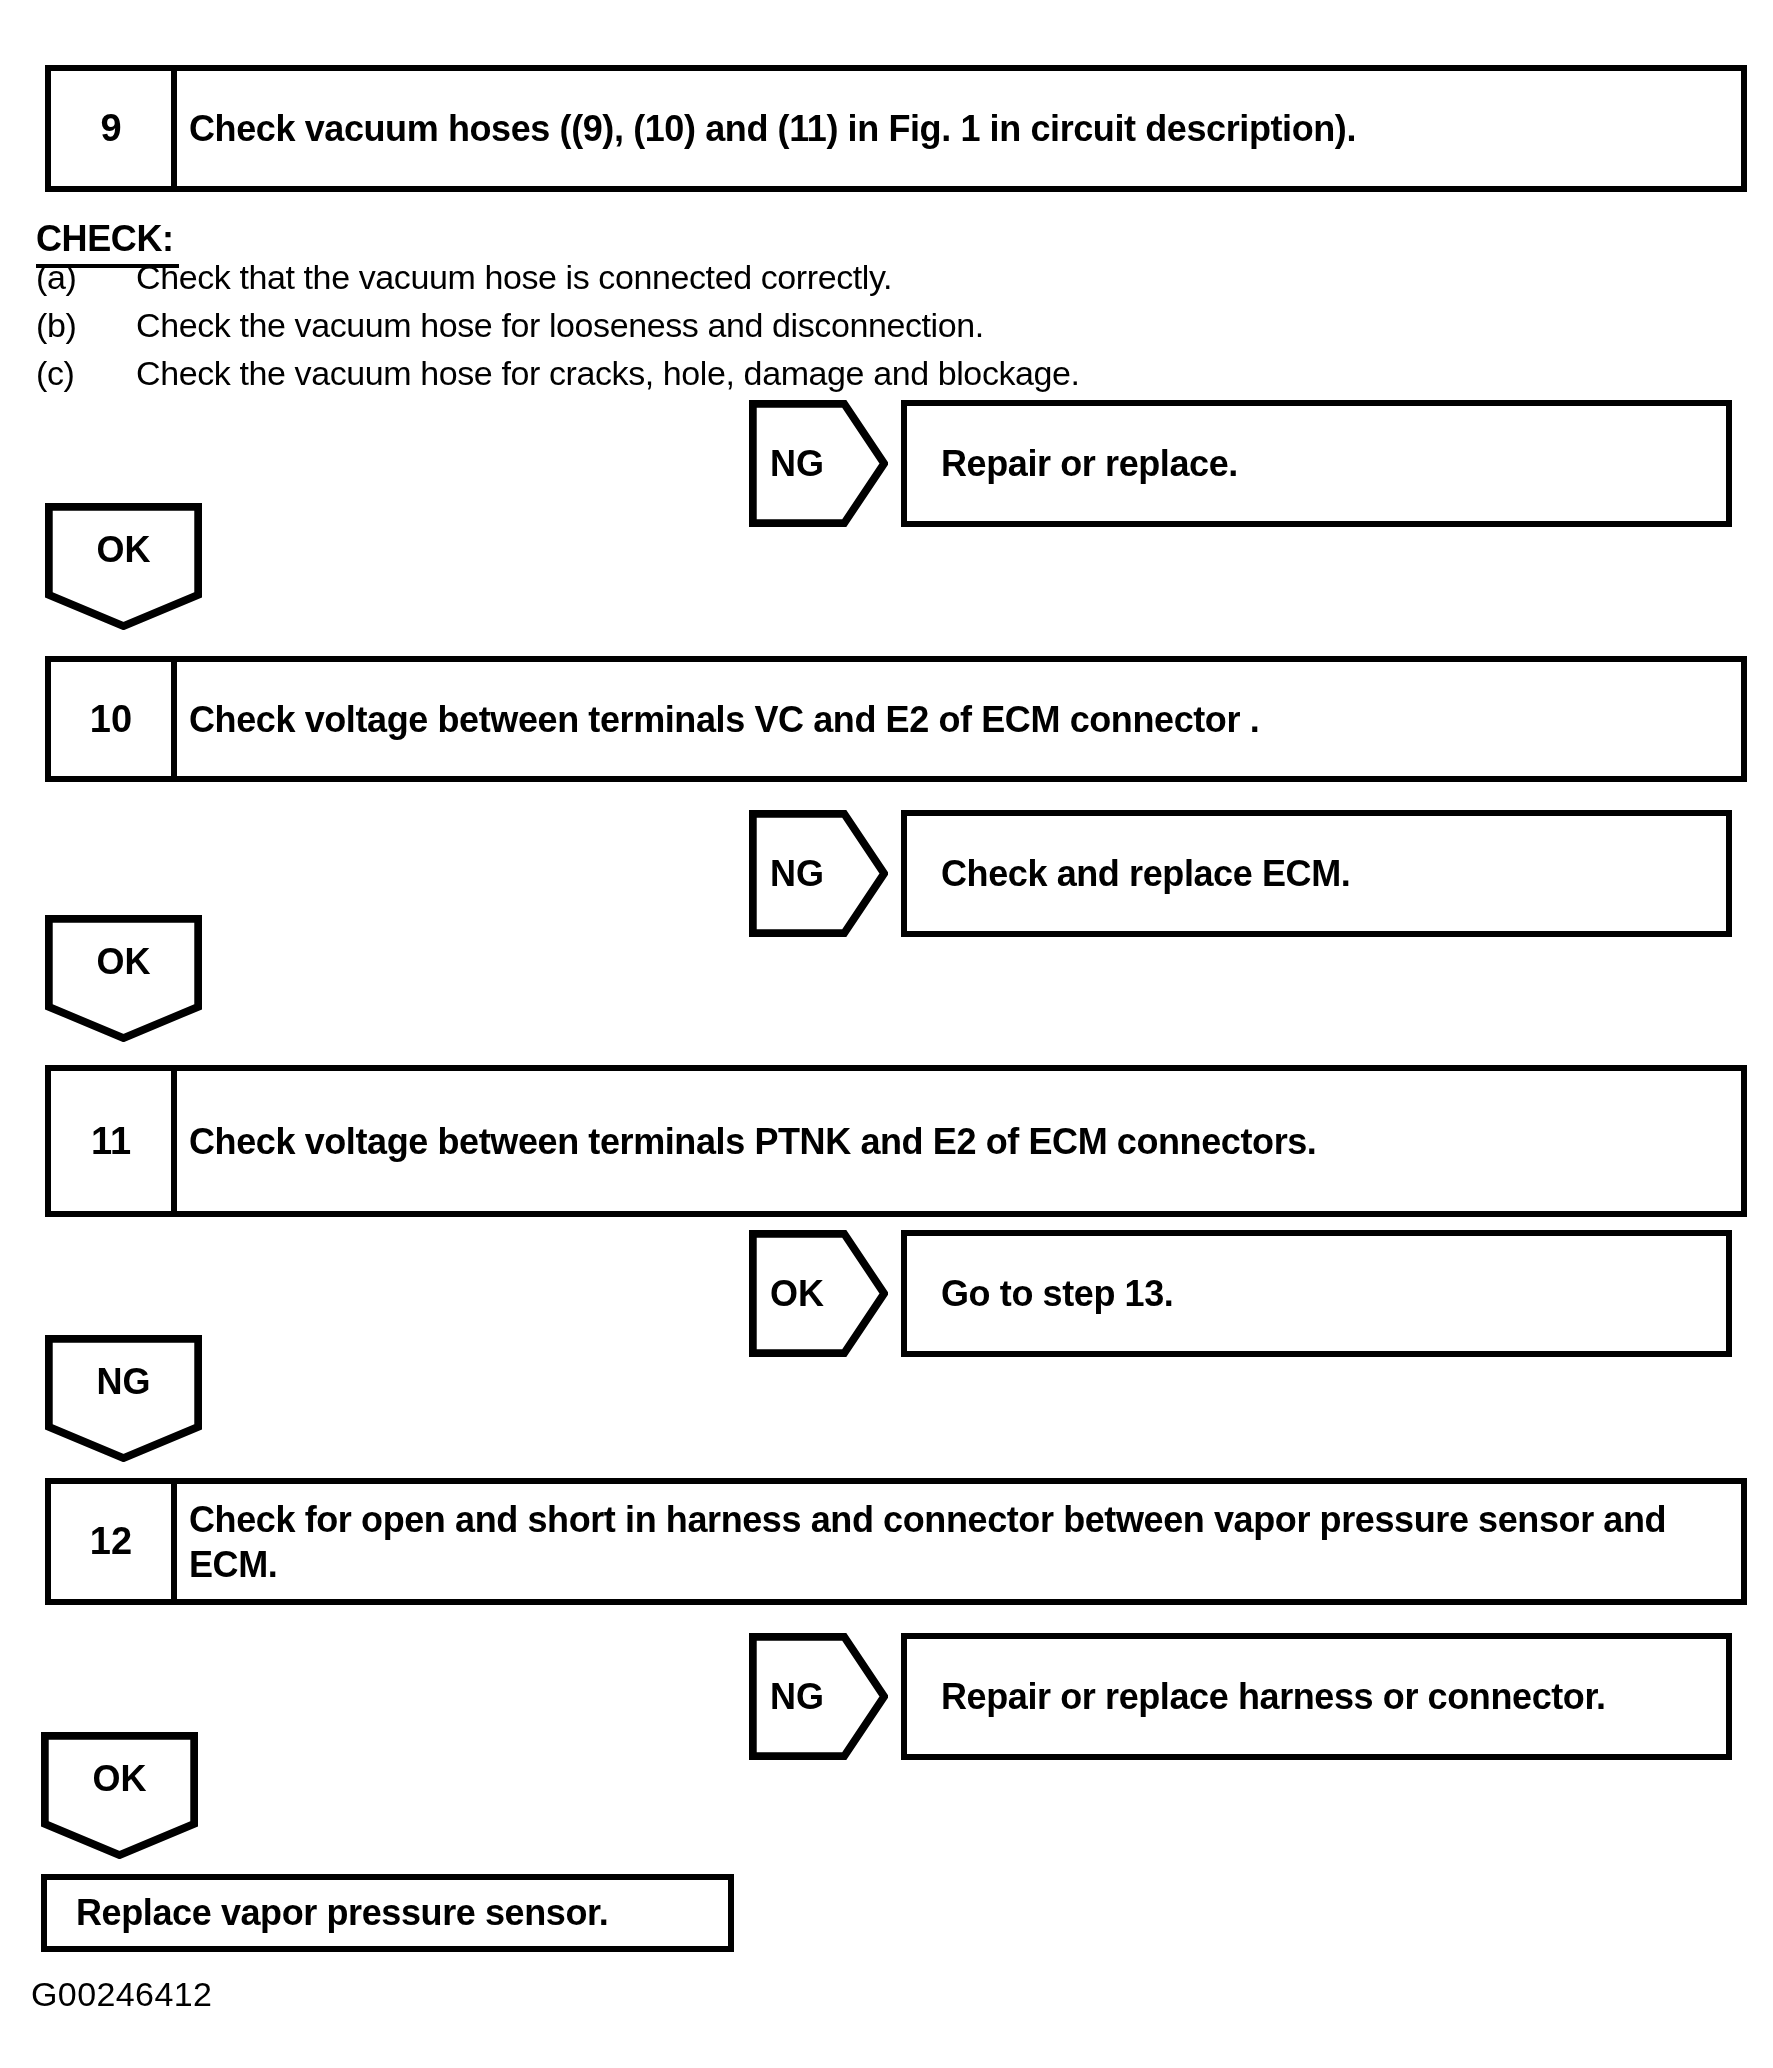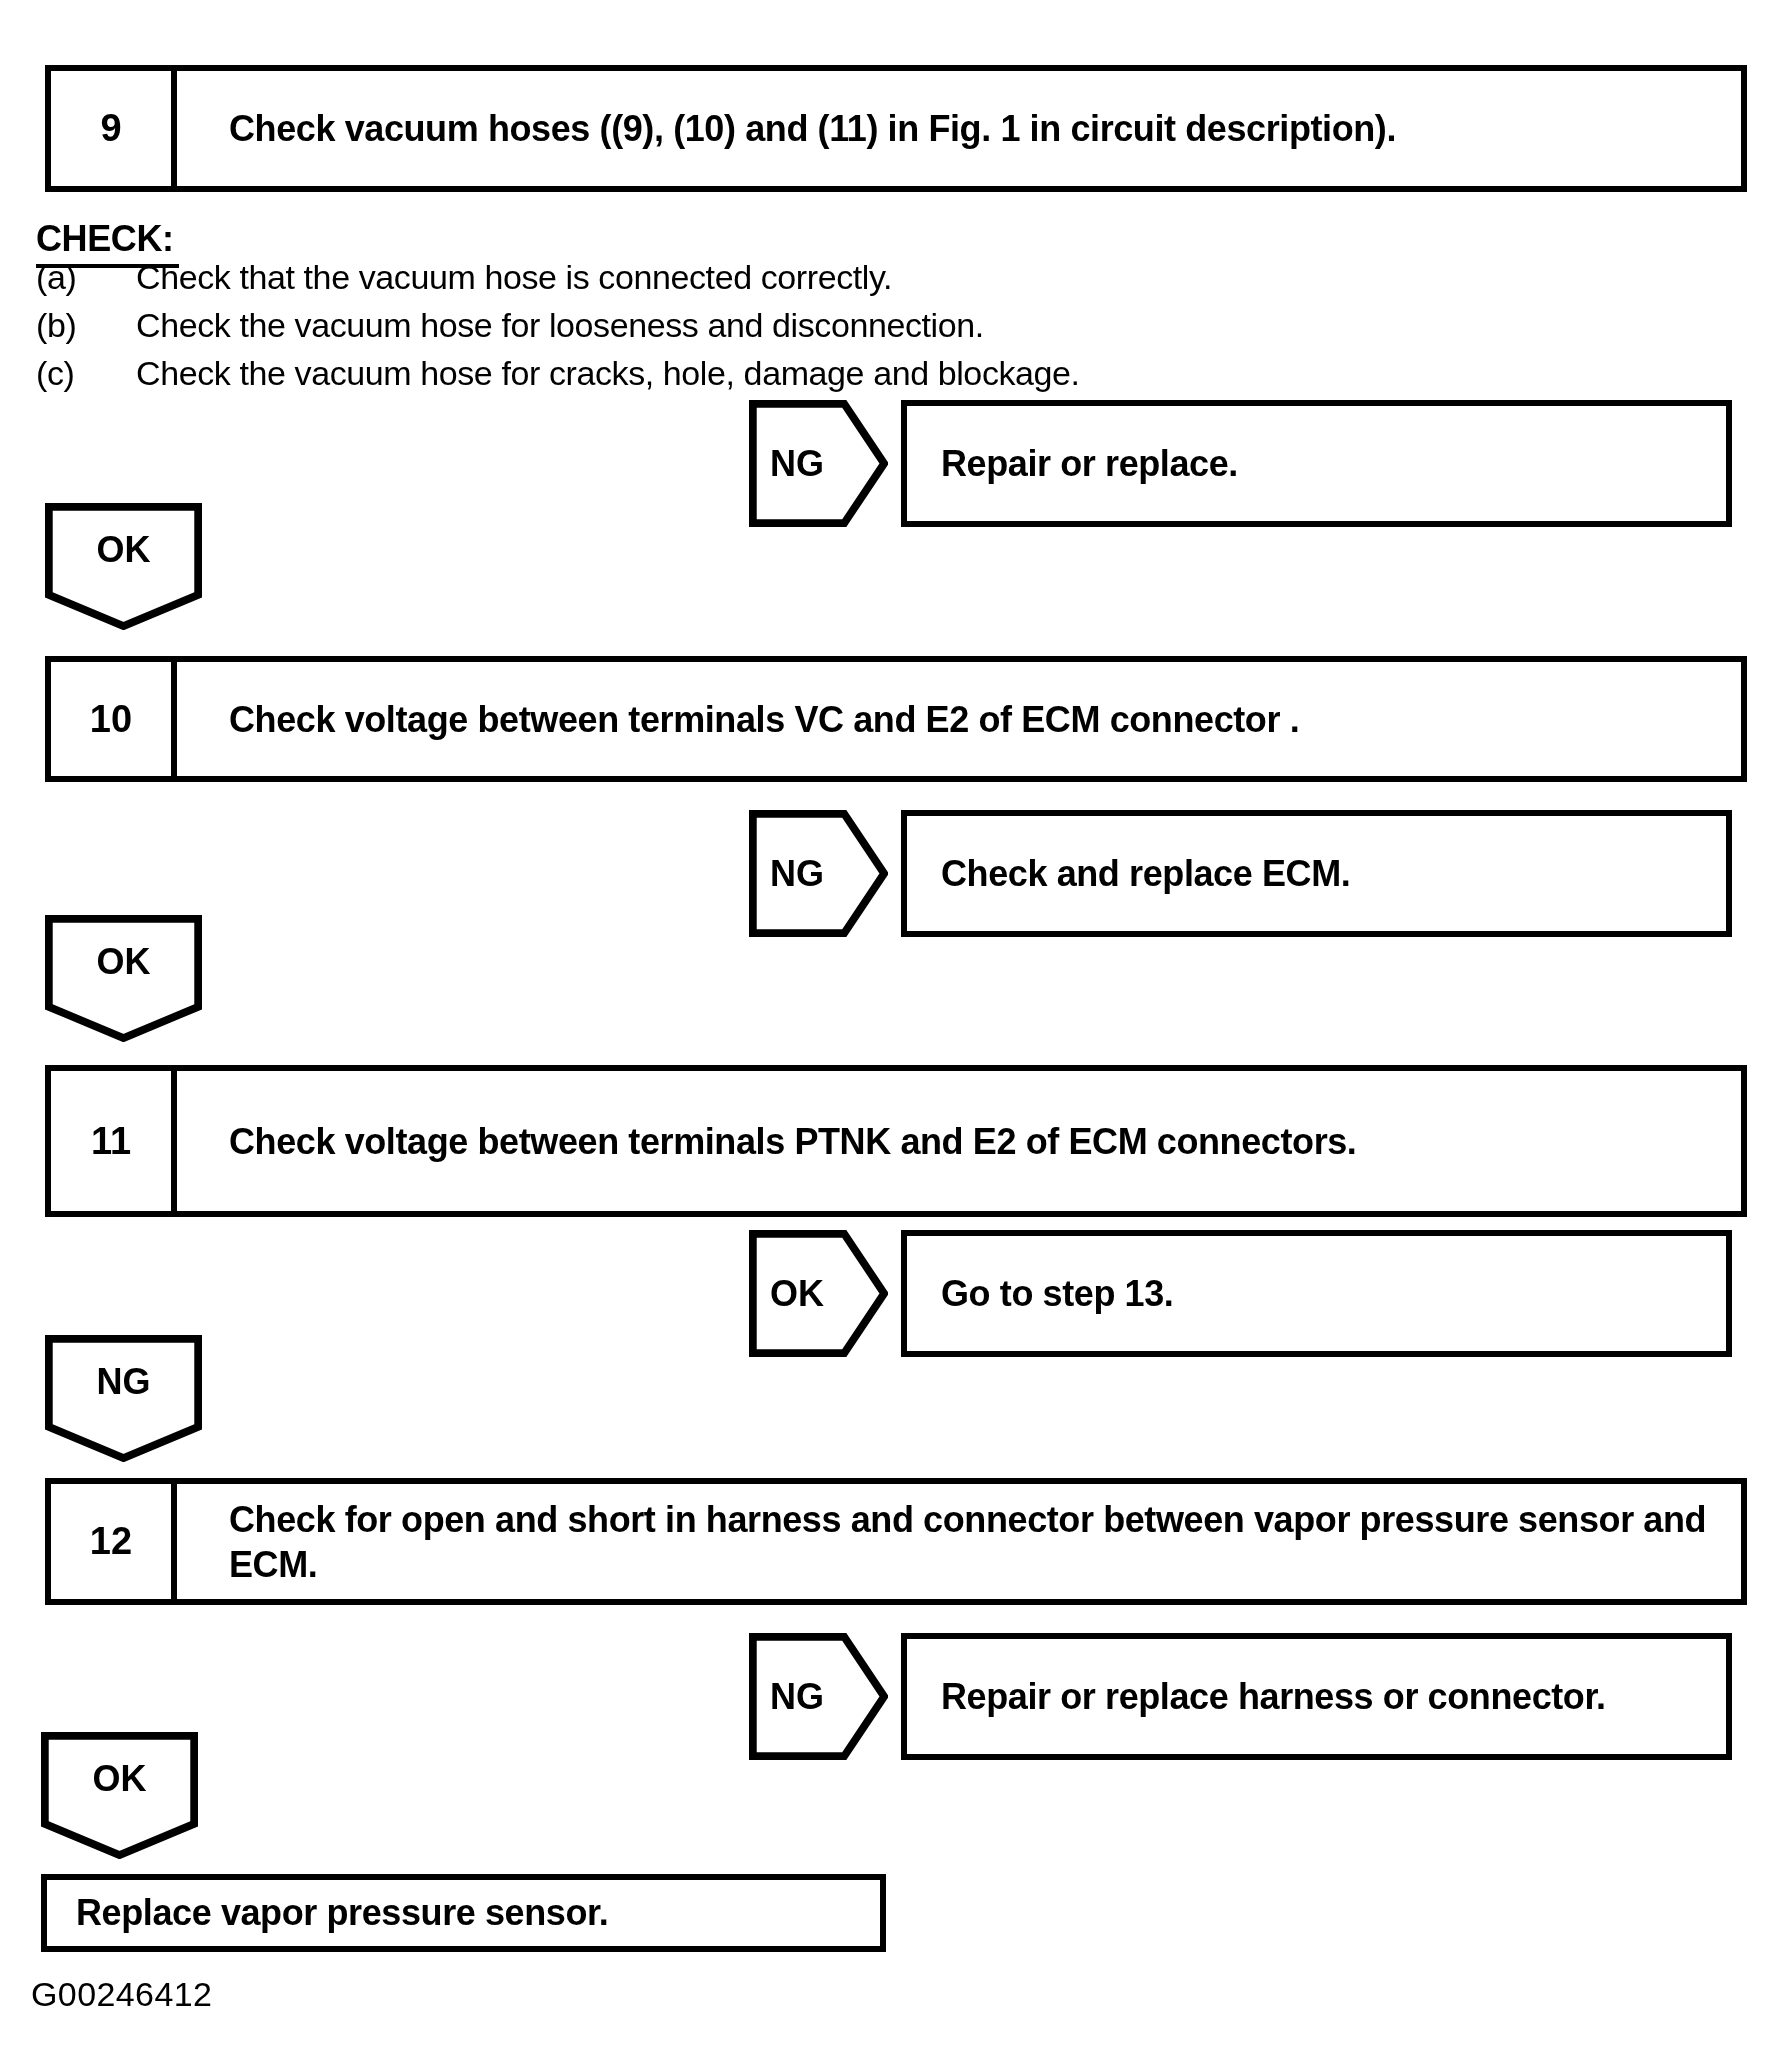--- a/index.html
+++ b/index.html
@@ -35,21 +35,20 @@
   }
   .step-title {
     flex: 1;
     display: flex;
     align-items: center;
     padding: 0 34px 0 12px;
     font-weight: bold;
     font-size: 36px;
     letter-spacing: -0.4px;
     line-height: 1.25;
-    margin-left: 40px;
   }
 
   
   .check-heading {
     position: absolute;
     left: 36px;
     top: 206px;
     font-weight: bold;
     font-size: 36px;
     letter-spacing: -0.4px;
@@ -92,21 +91,21 @@
     position: absolute; left: 0; top: 0;
     width: 157px; height: 93px;
     display: flex; align-items: center; justify-content: center;
     font-weight: bold; font-size: 36px;
   }
 
   
   .terminal-box {
     position: absolute;
     left: 41px; top: 1874px;
-    width: 845px; height: 78px;
+    width: 693px; height: 78px;
     border: 6px solid #000;
     background: #fff;
     display: flex; align-items: center;
     padding-left: 29px;
     font-weight: bold; font-size: 36px; letter-spacing: -0.4px;
   }
 
   .figure-id {
     position: absolute;
     left: 31px; top: 1975px;

